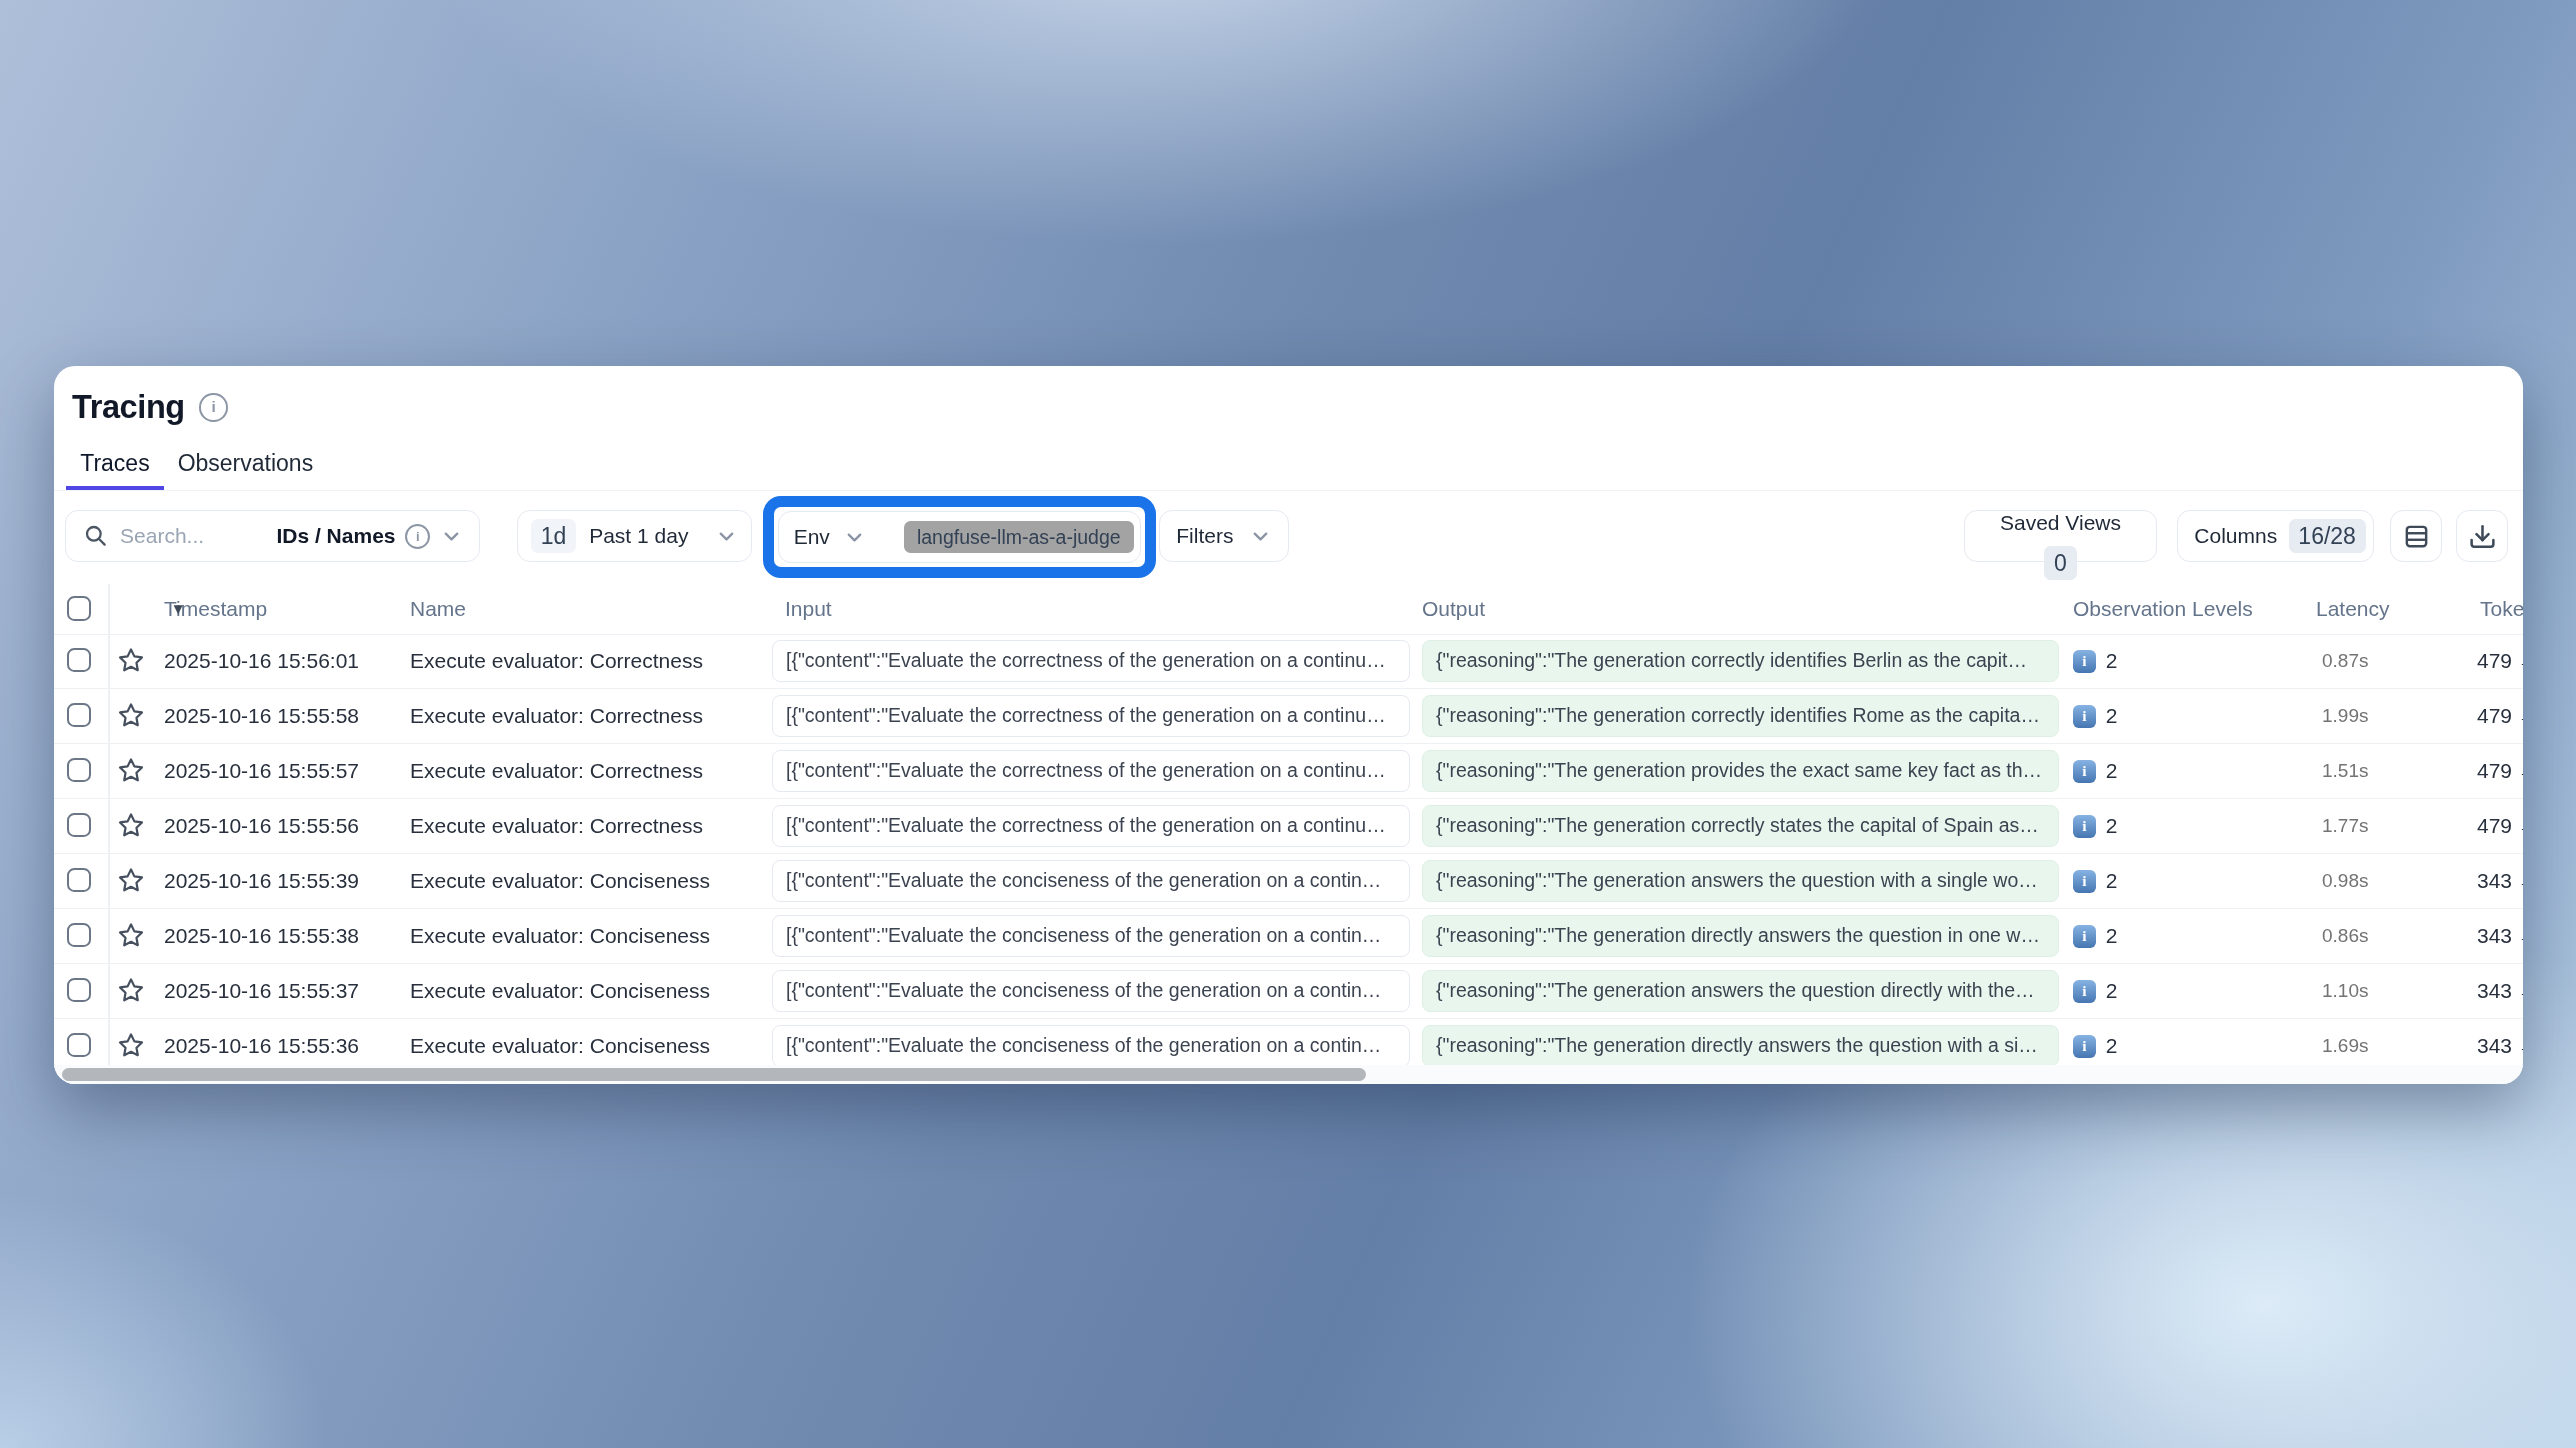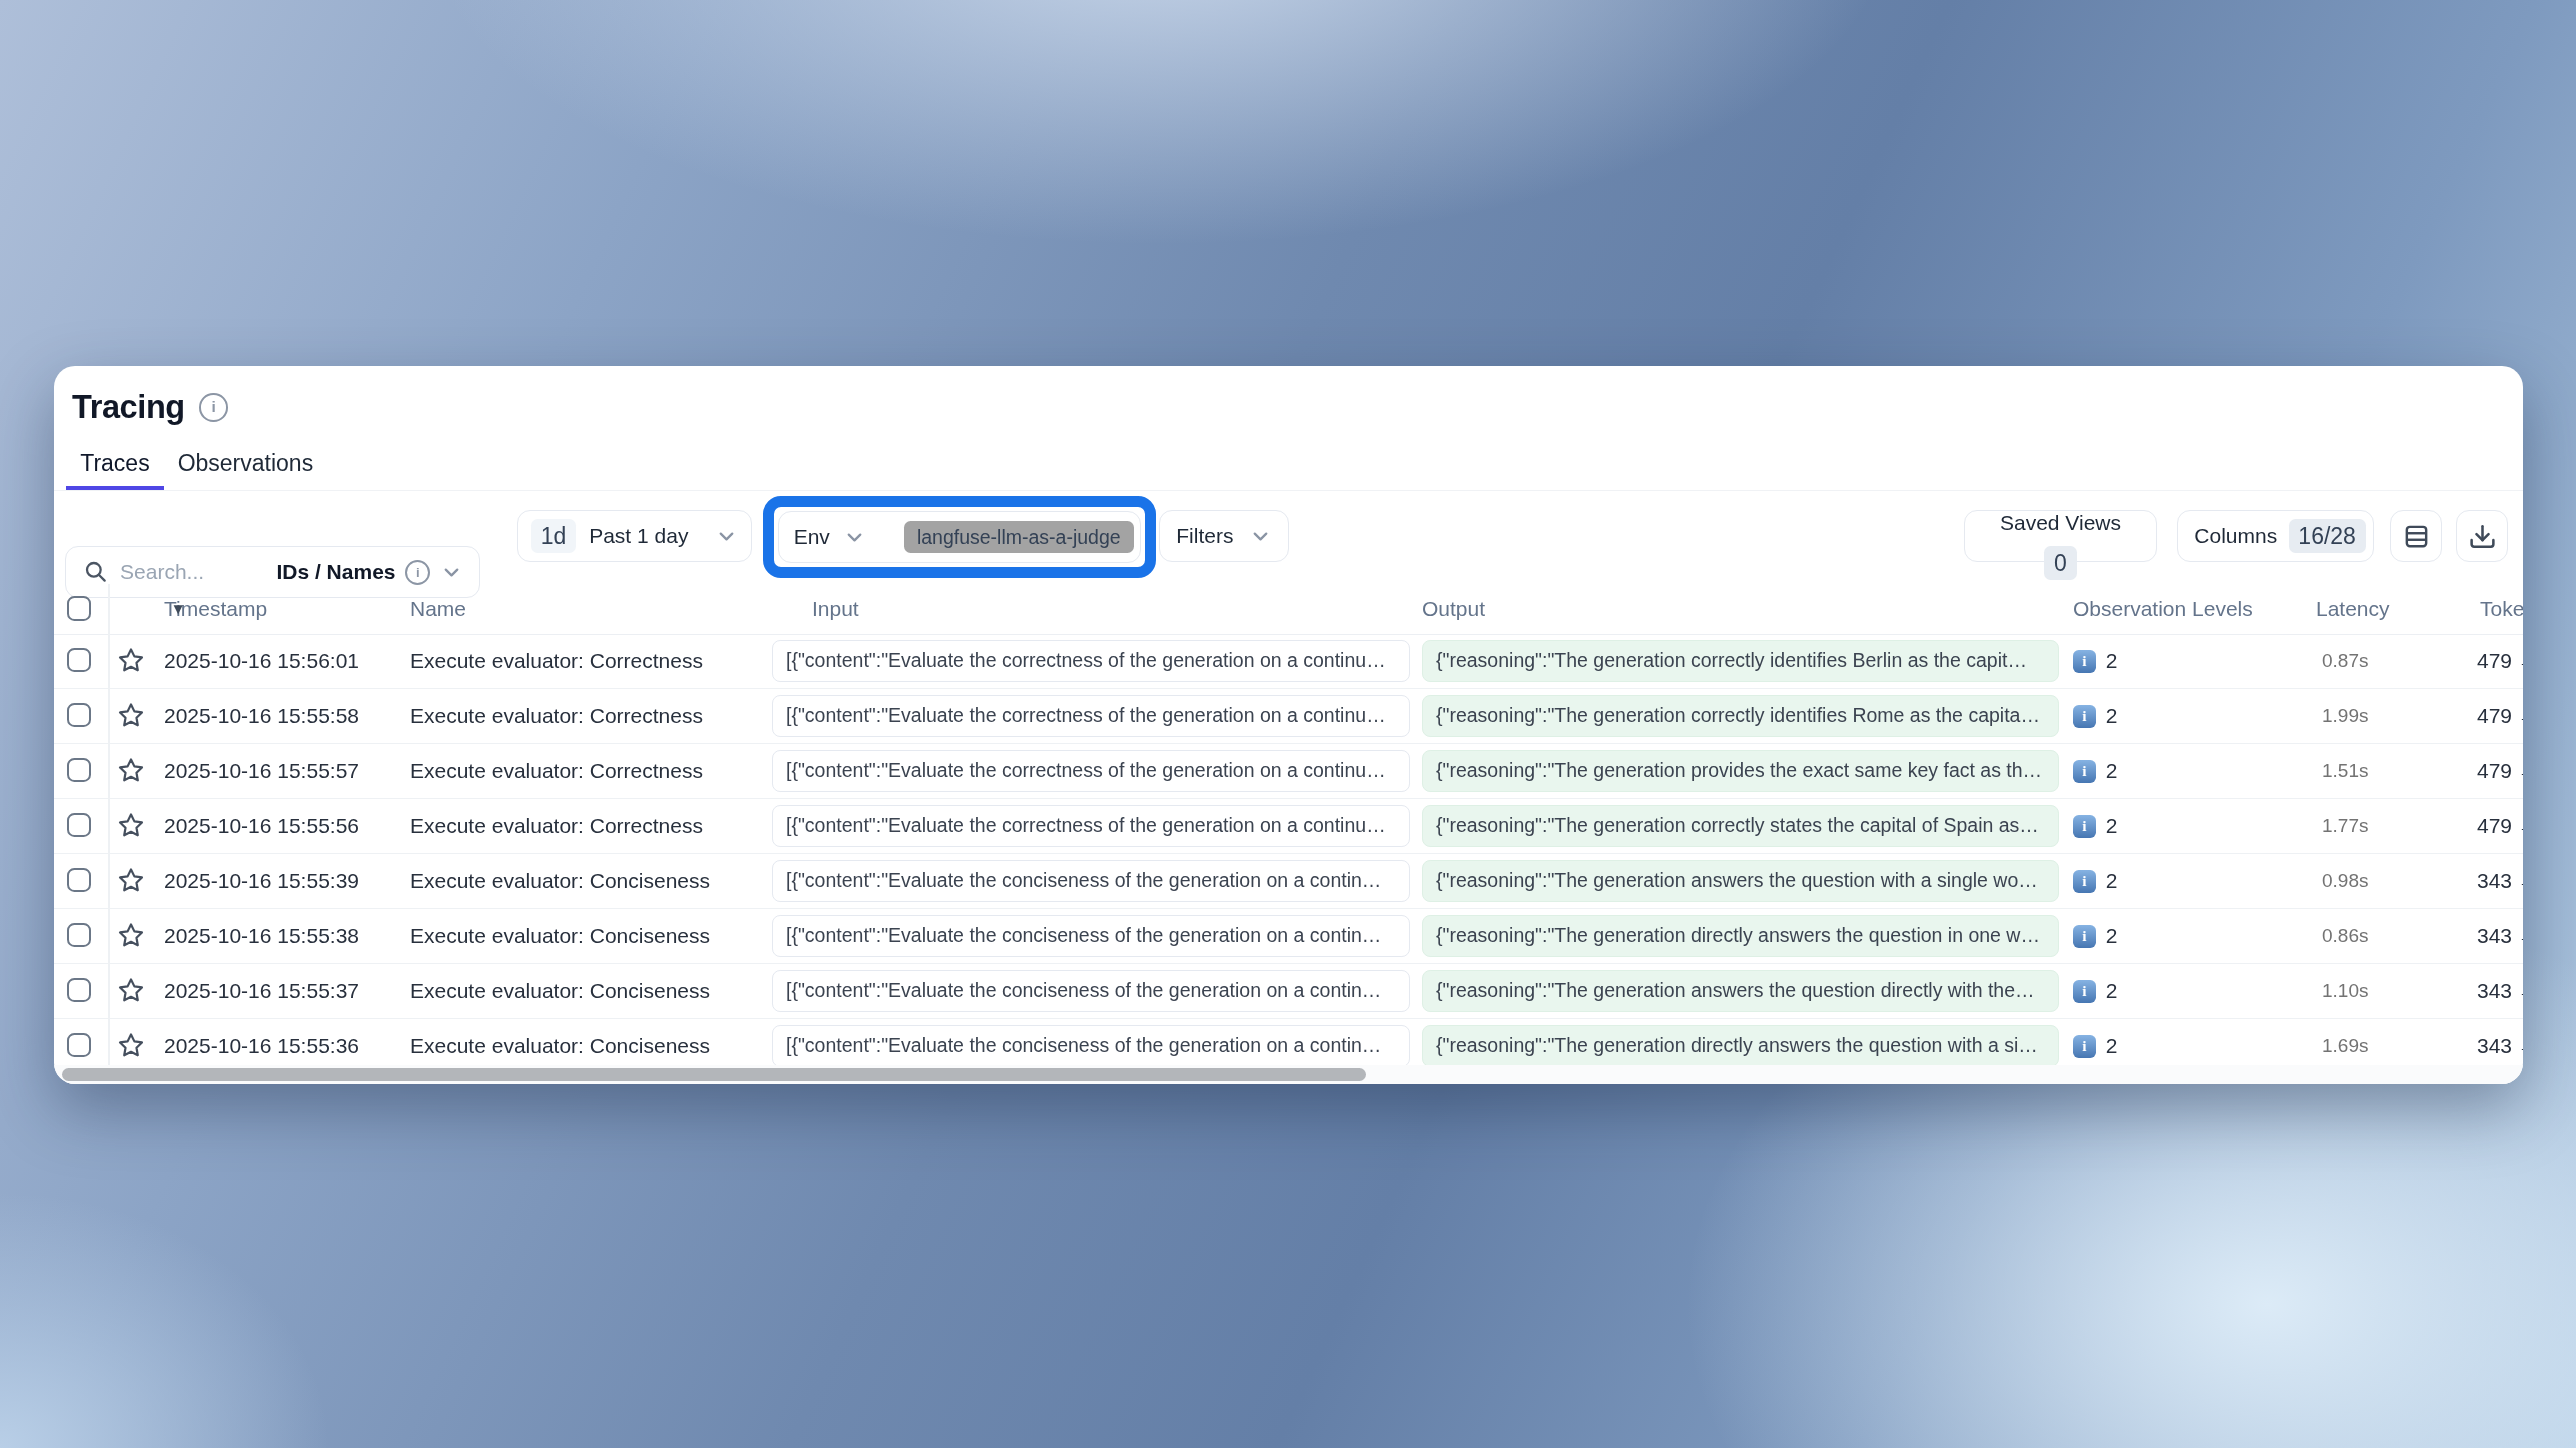--- a/index.html
+++ b/index.html
@@ -24,42 +24,42 @@
   .tab{padding:0 14px;font-size:23px;font-weight:500;color:#1f2937;display:flex;align-items:center;
     border-bottom:4.9px solid transparent;box-sizing:border-box;}
   .tab.active{border-bottom-color:#4f46e5;color:#0f172a;}
   
   .ctl{position:absolute;top:144px;height:52px;border:1.6px solid #e5e9f0;border-radius:13px;
     background:#fff;display:flex;align-items:center;font-size:21px;color:#1f2937;
     box-sizing:border-box;white-space:nowrap;}
   .ctl .chev{margin-left:auto;display:flex;}
   .badge{background:#f1f5f9;border-radius:6.5px;padding:3.3px 9.8px;font-size:23px;color:#334155;}
   .badge.gray{background:#e7ecf2;}
-  .search{left:11.4px;width:415px;padding:0 16.3px;gap:11.4px;margin-top:36px;}
+  .search{left:11.4px;width:415px;padding:0 16.3px;gap:11.4px;}
   .search .ph{color:#9aa5b3;}
   .search .scope{margin-left:auto;display:flex;align-items:center;gap:9.8px;font-weight:700;color:#111827;}
   .time{left:463px;width:235px;padding:0 13px;gap:13px;}
   .hl{position:absolute;left:709px;top:130px;border:11.4px solid #1a73e8;border-radius:18px;
     background:#fff;padding:4.1px;}
   .env{position:relative;height:52px;width:363px;border:1.6px solid #e5e9f0;border-radius:13px;
     display:flex;align-items:center;padding:0 14.6px;gap:13px;font-size:21px;color:#1f2937;
     box-sizing:border-box;white-space:nowrap;}
   .vsep{width:1.6px;height:29px;background:#e5e9f0;}
   .tag{background:#a3a3a3;border-radius:6.5px;padding:4.9px 13px;font-size:19.5px;color:#334155;margin-left:12px;}
   .filters{left:1105px;width:130px;padding:0 16.3px;}
   .saved{left:1910px;width:193px;padding:0 16.3px;gap:11.4px;flex-direction:column;}
   .cols{left:2123px;width:197px;padding:0 16.3px;gap:11.4px;}
   .iconbtn{justify-content:center;width:52px;}
   .ib1{left:2336px;}
   .ib2{left:2402px;}
   
   .thead{position:absolute;top:218px;left:0;right:0;height:50px;border-bottom:1.6px solid #eceff3;
     color:#64748b;font-size:21px;font-weight:500;}
   .thead span{position:absolute;line-height:50px;white-space:nowrap;}
-  .h-ts{left:110px;} .h-name{left:356px;} .h-in{left:731px;margin-left:27px;} .h-out{left:1368px;}
+  .h-ts{left:110px;} .h-name{left:356px;} .h-in{left:731px;} .h-out{left:1368px;}
   .h-obs{left:2019px;} .h-lat{left:2262px;} .h-tok{left:2426px;}
   .sort{font-size:15.4px;color:#3f4a59;margin-left:6.5px;}
   .tbody{position:absolute;top:268px;left:0;right:0;}
   .row{position:relative;height:54px;border-bottom:1.6px solid #eef1f4;}
   .cb{position:absolute;left:13px;width:24.4px;height:24.4px;border:2px solid #6b7787;
     border-radius:7.3px;background:#fff;box-sizing:border-box;}
   .thead .cb{top:12.2px;} .row .cb{top:14px;}
   .star{position:absolute;left:63px;top:12.2px;display:flex;}
   .c-ts{position:absolute;left:110px;line-height:54px;font-size:21px;color:#28303d;white-space:nowrap;}
   .c-name{position:absolute;left:356px;line-height:54px;font-size:21px;color:#28303d;white-space:nowrap;}

